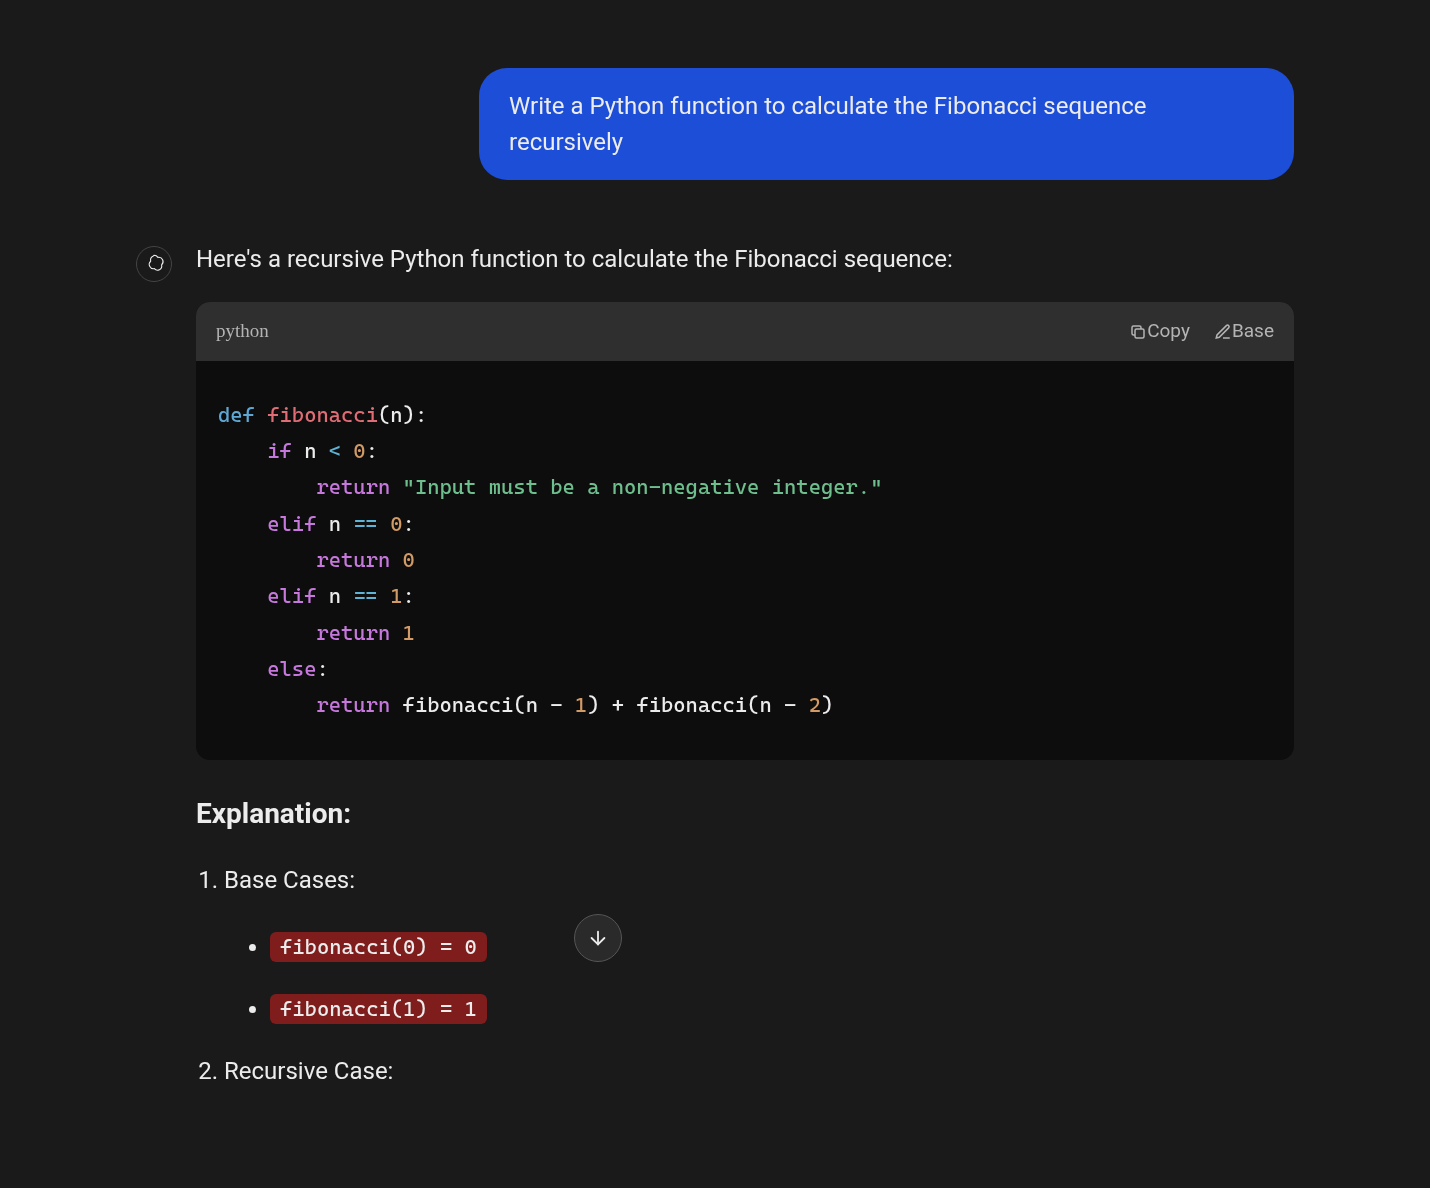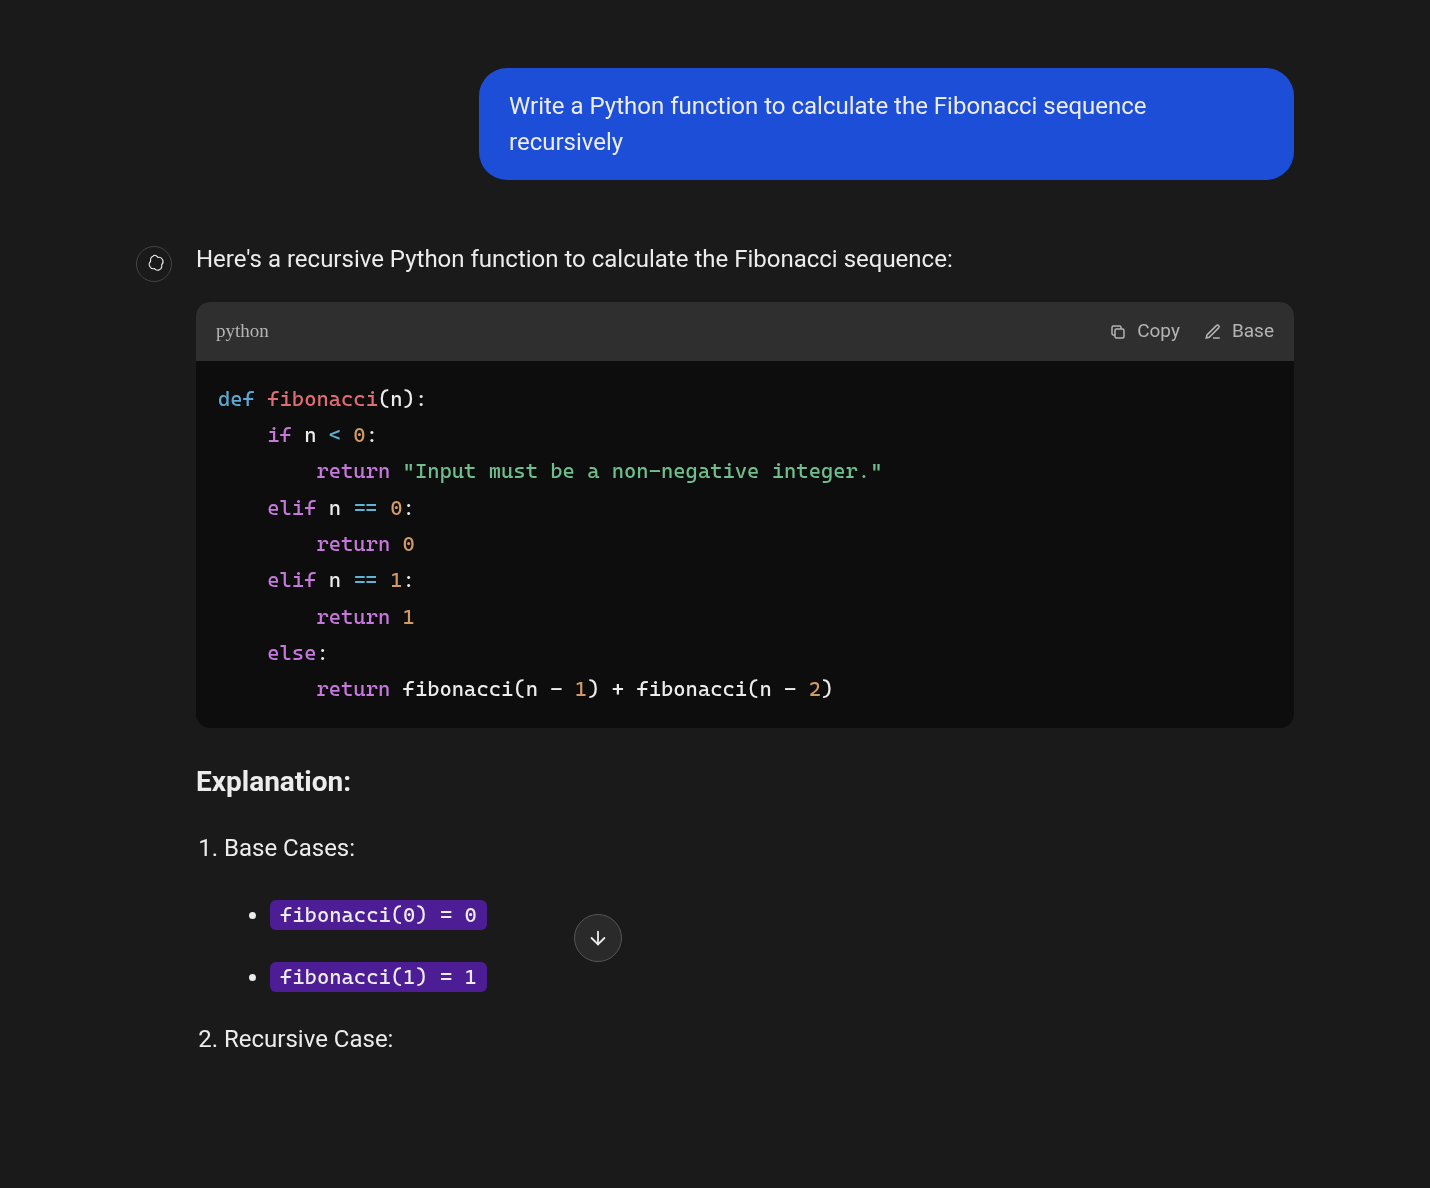--- a/index.html
+++ b/index.html
@@ -98,32 +98,32 @@
     }
     
     .code-actions {
       display: flex;
       gap: 24px;
     }
     
     .code-action {
       display: flex;
       align-items: center;
-      gap: 10px;
+      gap: 0;
       cursor: pointer;
       color: #b4b4b4;
     }
     
     .code-action svg {
       width: 18px;
       height: 18px;
     }
     
     .code-content {
-      padding: 20px 22px;
+      padding: 36px 22px;
       font-family: "SF Mono", Monaco, "Cascadia Code", "Roboto Mono", Consolas, "Courier New", monospace;
       font-size: 21px;
       line-height: 1.73;
       white-space: pre;
       overflow-x: auto;
     }
     
     .kw-def { color: #5fa8d3; }
     .kw-if { color: #c678dd; }
     .kw-return { color: #c678dd; }
@@ -162,21 +162,21 @@
       padding-left: 46px;
       margin-top: 28px;
     }
     
     .bullet-item {
       margin-bottom: 24px;
       font-size: 24px;
     }
     
     .inline-code {
-      background-color: #4c1d95;
+      background-color: #7f1d1d;
       border-radius: 6px;
       padding: 3px 10px;
       font-family: "SF Mono", Monaco, "Cascadia Code", "Roboto Mono", Consolas, "Courier New", monospace;
       font-size: 21px;
     }
     
     .scroll-down-btn {
       position: absolute;
       left: 574px;
       top: 914px;

